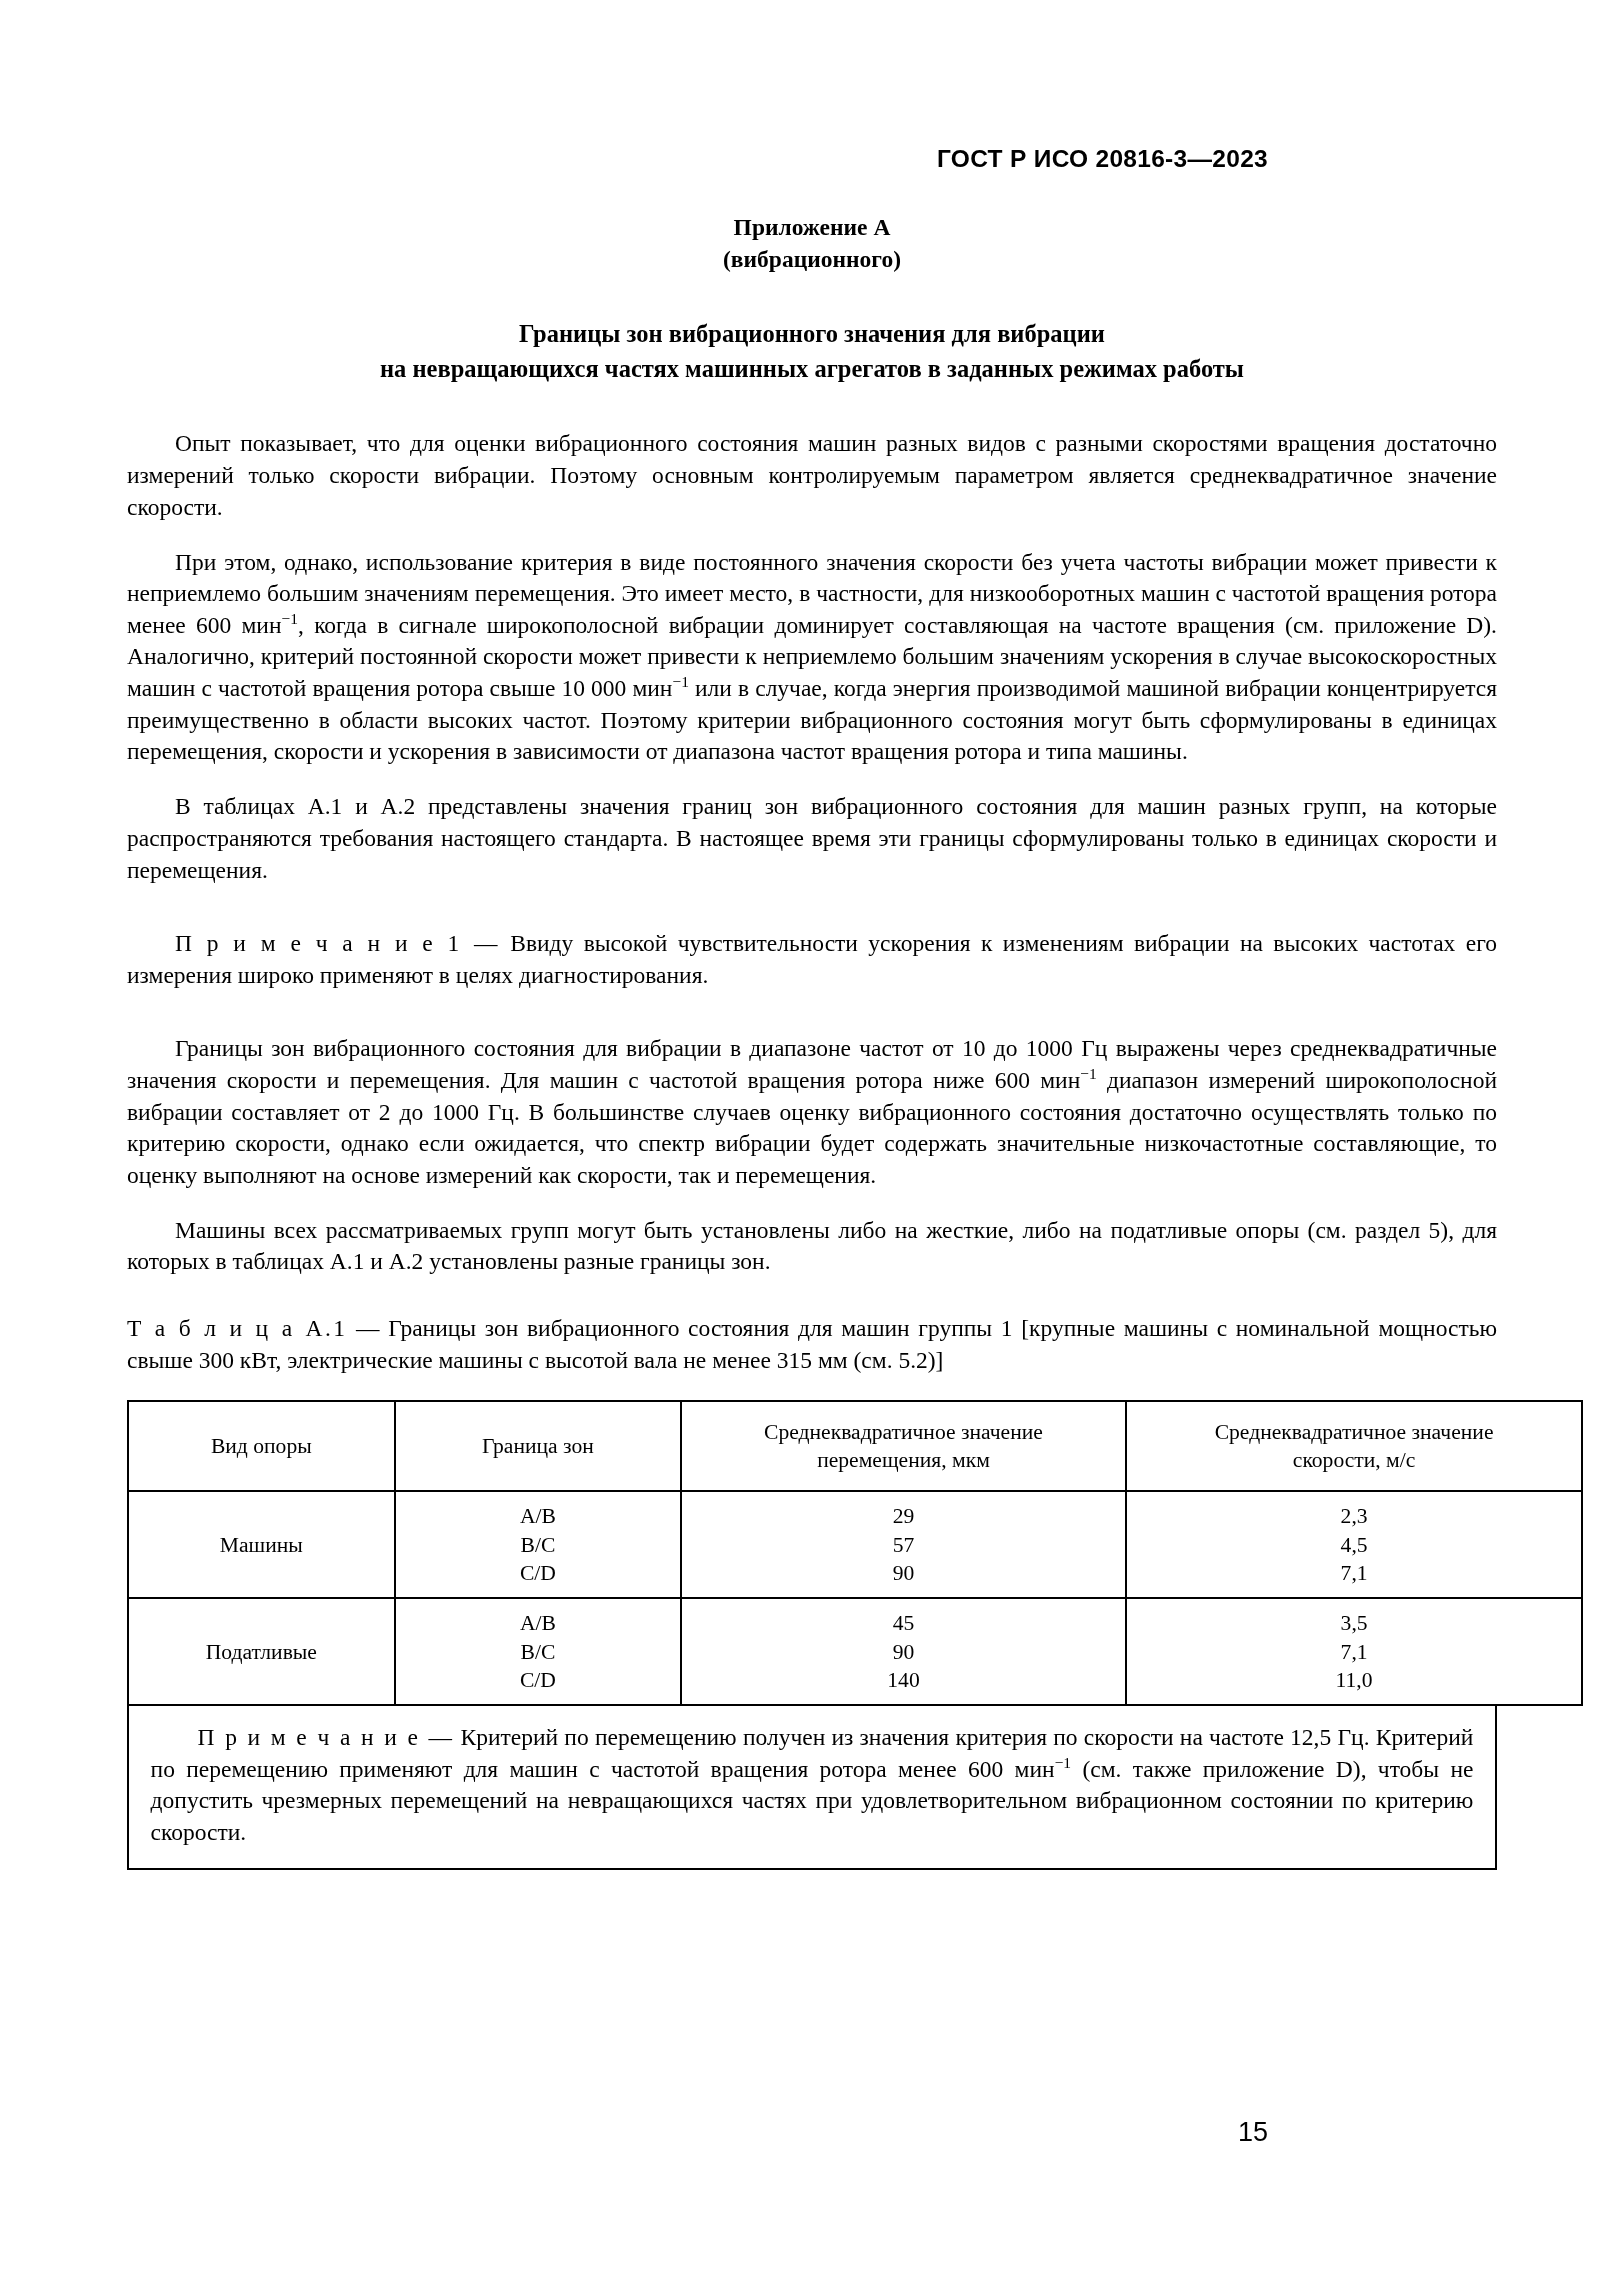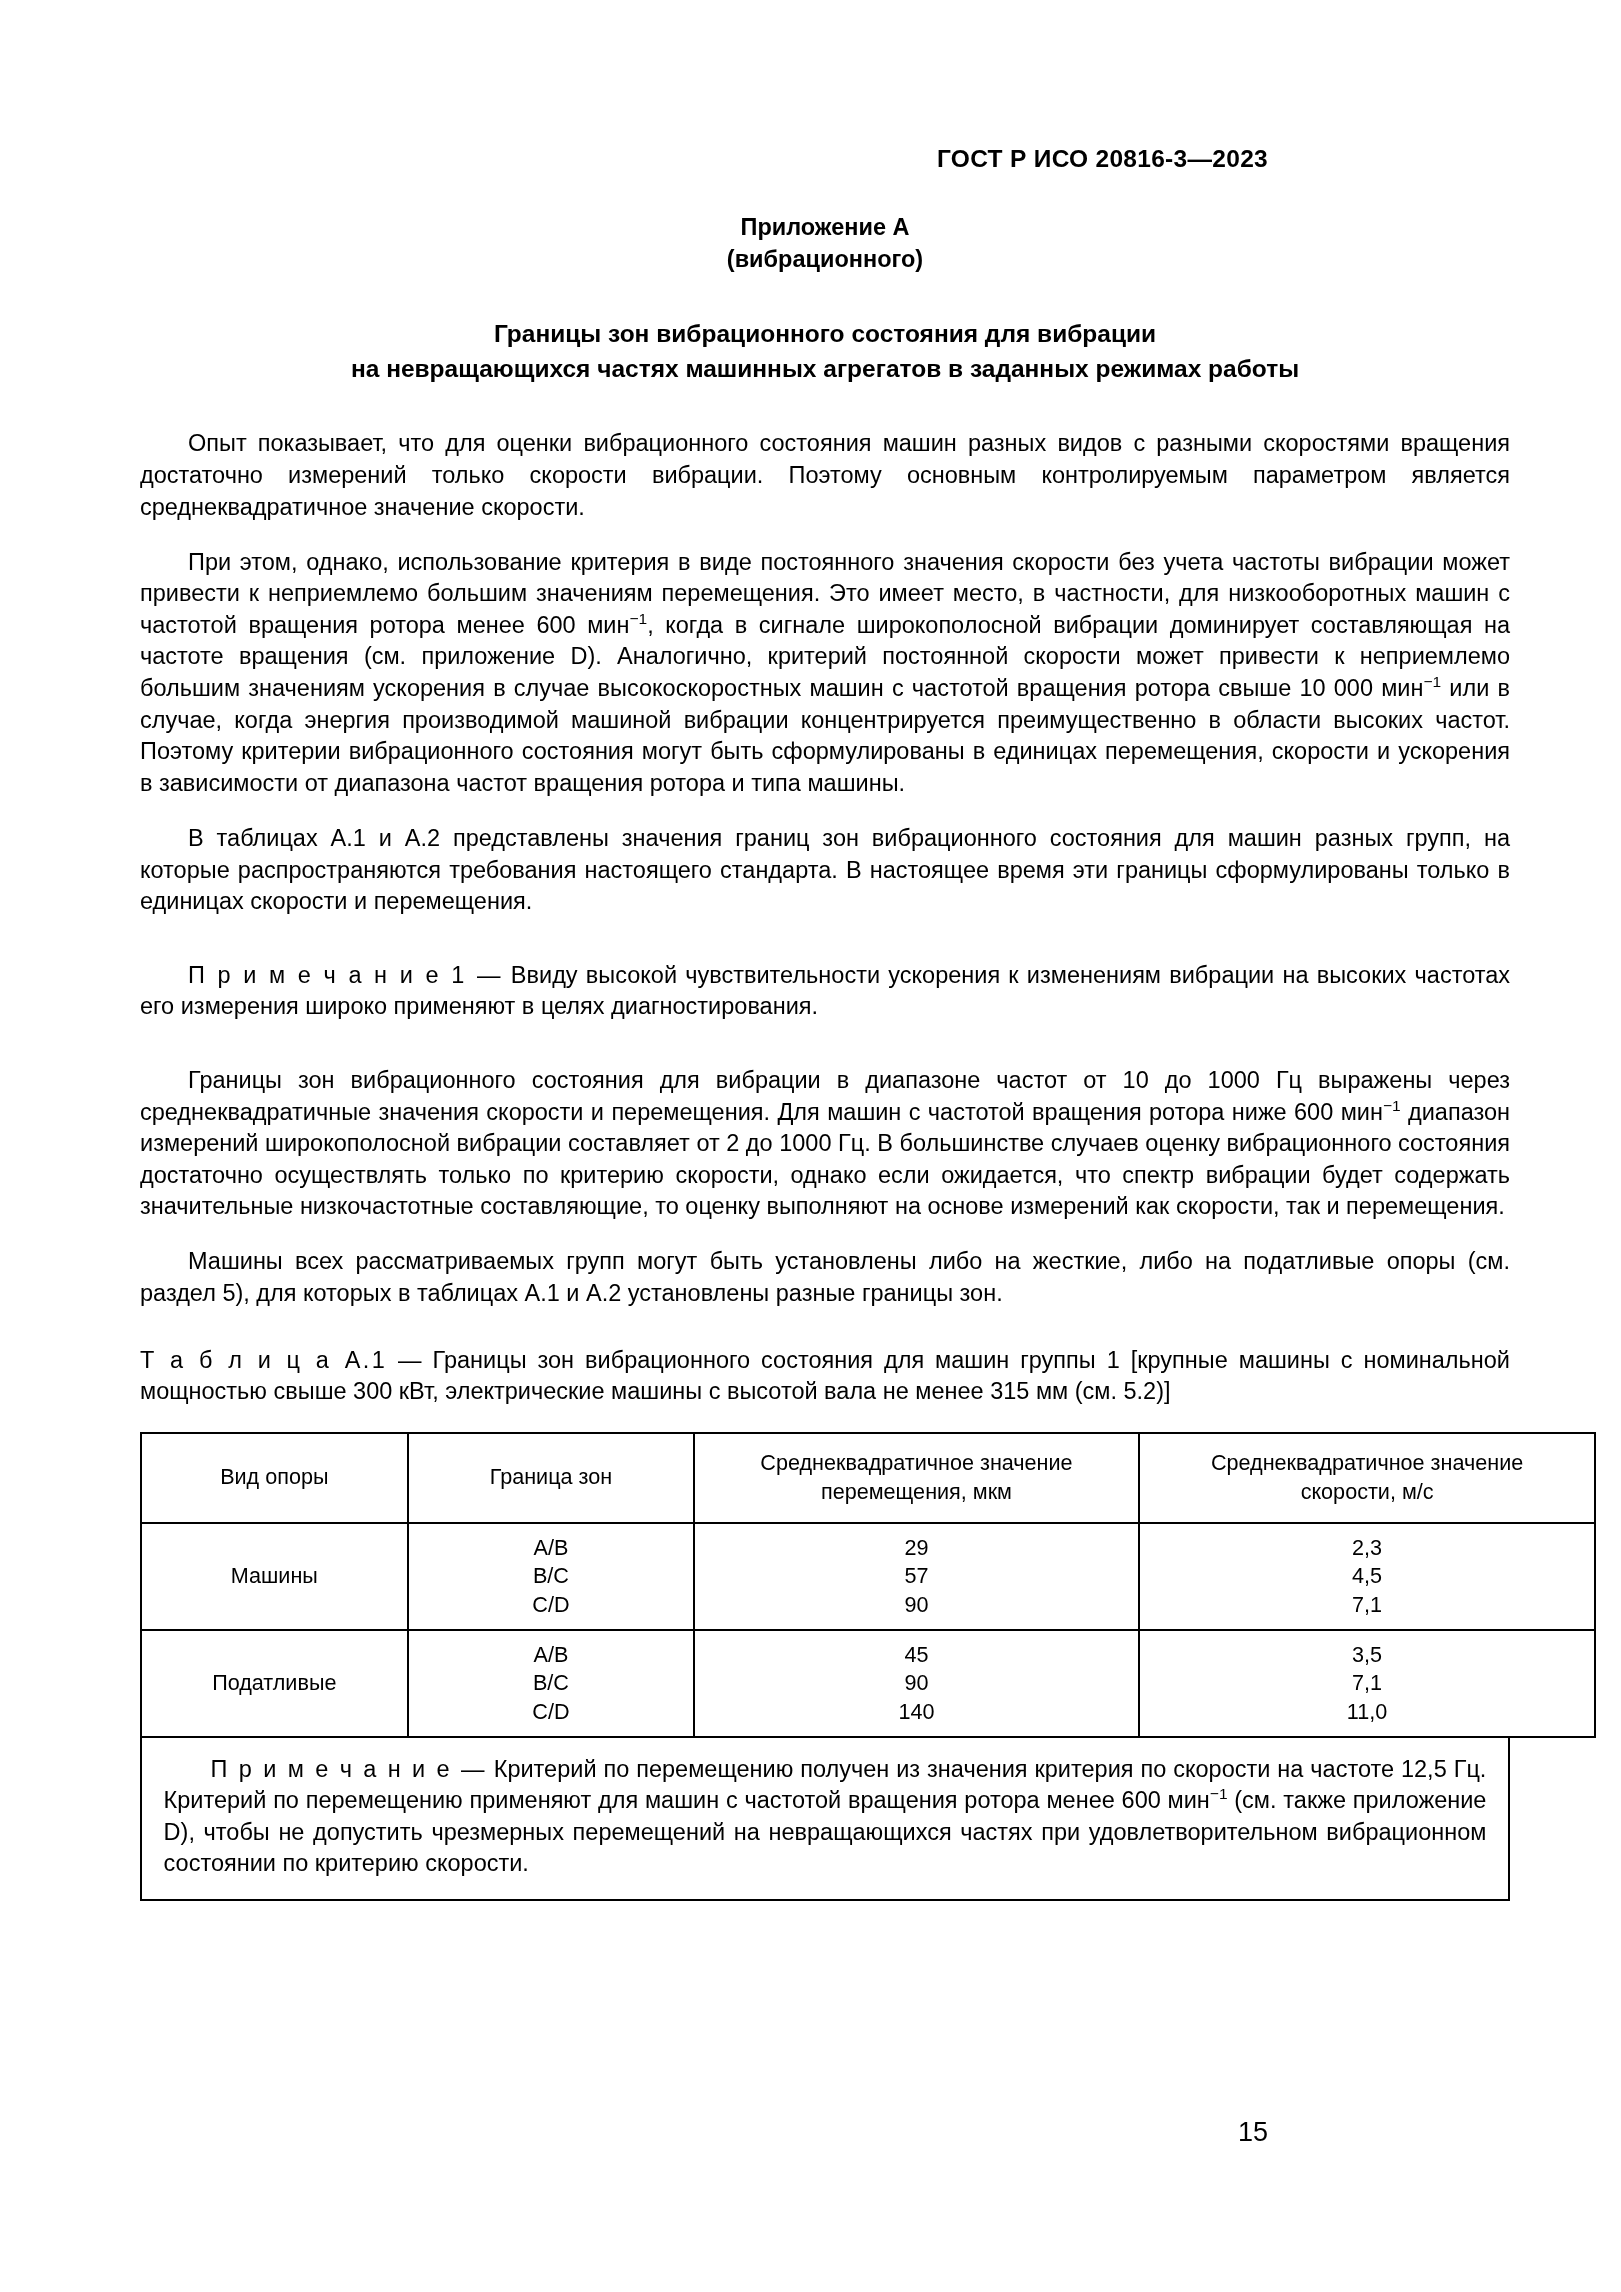--- a/index.html
+++ b/index.html
@@ -26,22 +26,23 @@
     position: absolute;
     top: 145px;
     right: 129px;
     font-size: 24.5px;
     font-weight: bold;
     letter-spacing: 0.3px;
   }
   .content {
     position: absolute;
     top: 211px;
-    left: 140px;
+    left: 127px;
     width: 1370px;
+    font-family: Liberation Serif, serif;
   }
   .app-title {
     text-align: center;
     font-size: 23.5px;
     font-weight: bold;
     line-height: 1.38;
     margin-bottom: 0;
   }
   .app-sub {
     text-align: center;
@@ -137,21 +138,21 @@
 <div class="page">
 
   <div class="header-std">ГОСТ Р ИСО 20816-3—2023</div>
 
   <div class="content">
 
     <div class="app-title">Приложение А</div>
     <div class="app-sub">(вибрационного)</div>
 
     <div class="section-title">
-      <span>Границы зон вибрационного состояния для вибрации</span><br>
+      <span>Границы зон вибрационного значения для вибрации</span><br>
       <span>на невращающихся частях машинных агрегатов в заданных режимах работы</span>
     </div>
 
     <p class="body-text indent">Опыт показывает, что для оценки вибрационного состояния машин разных видов с разными скоростями вращения достаточно измерений только скорости вибрации. Поэтому основным контролируемым параметром является среднеквадратичное значение скорости.</p>
 
     <p class="body-text tight indent"><span>При этом, однако, использование критерия в виде постоянного значения скорости без учета частоты вибрации может привести к неприемлемо большим значениям перемещения. Это имеет место, в частности, для низкооборотных машин с частотой вращения ротора менее 600 мин</span><sup>−1</sup><span>, когда в сигнале широкополосной вибрации доминирует составляющая на частоте вращения (см. приложение D). Аналогично, критерий постоянной скорости может привести к неприемлемо большим значениям ускорения в случае высокоскоростных машин с частотой вращения ротора свыше 10 000 мин</span><sup>−1</sup><span> или в случае, когда энергия производимой машиной вибрации концентрируется преимущественно в области высоких частот. Поэтому критерии вибрационного состояния могут быть сформулированы в единицах перемещения, скорости и ускорения в зависимости от диапазона частот вращения ротора и типа машины.</span></p>
 
     <p class="body-text tight indent">В таблицах А.1 и А.2 представлены значения границ зон вибрационного состояния для машин разных групп, на которые распространяются требования настоящего стандарта. В настоящее время эти границы сформулированы только в единицах скорости и перемещения.</p>
 
     <p class="body-text indent"><span class="note-spaced">П р и м е ч а н и е   1 —</span><span> Ввиду высокой чувствительности ускорения к изменениям вибрации на высоких частотах его измерения широко применяют в целях диагностирования.</span></p>

